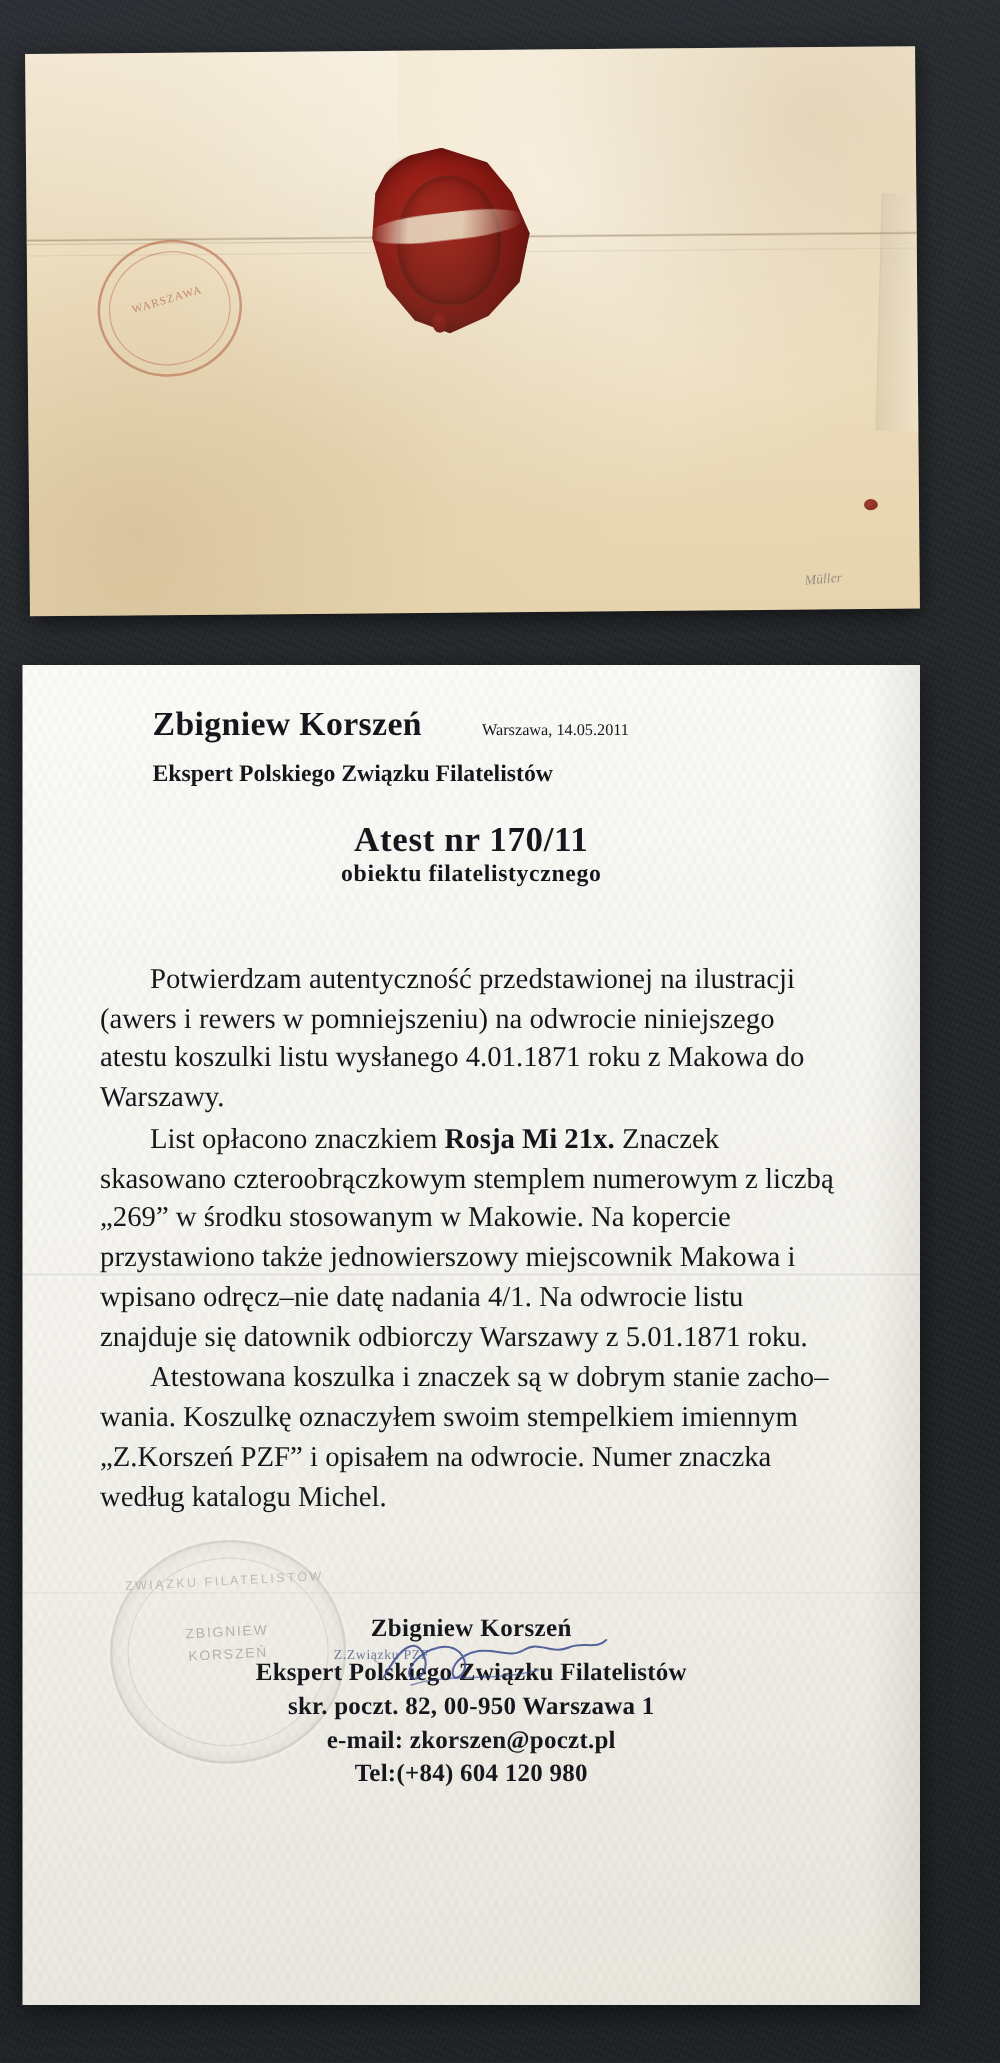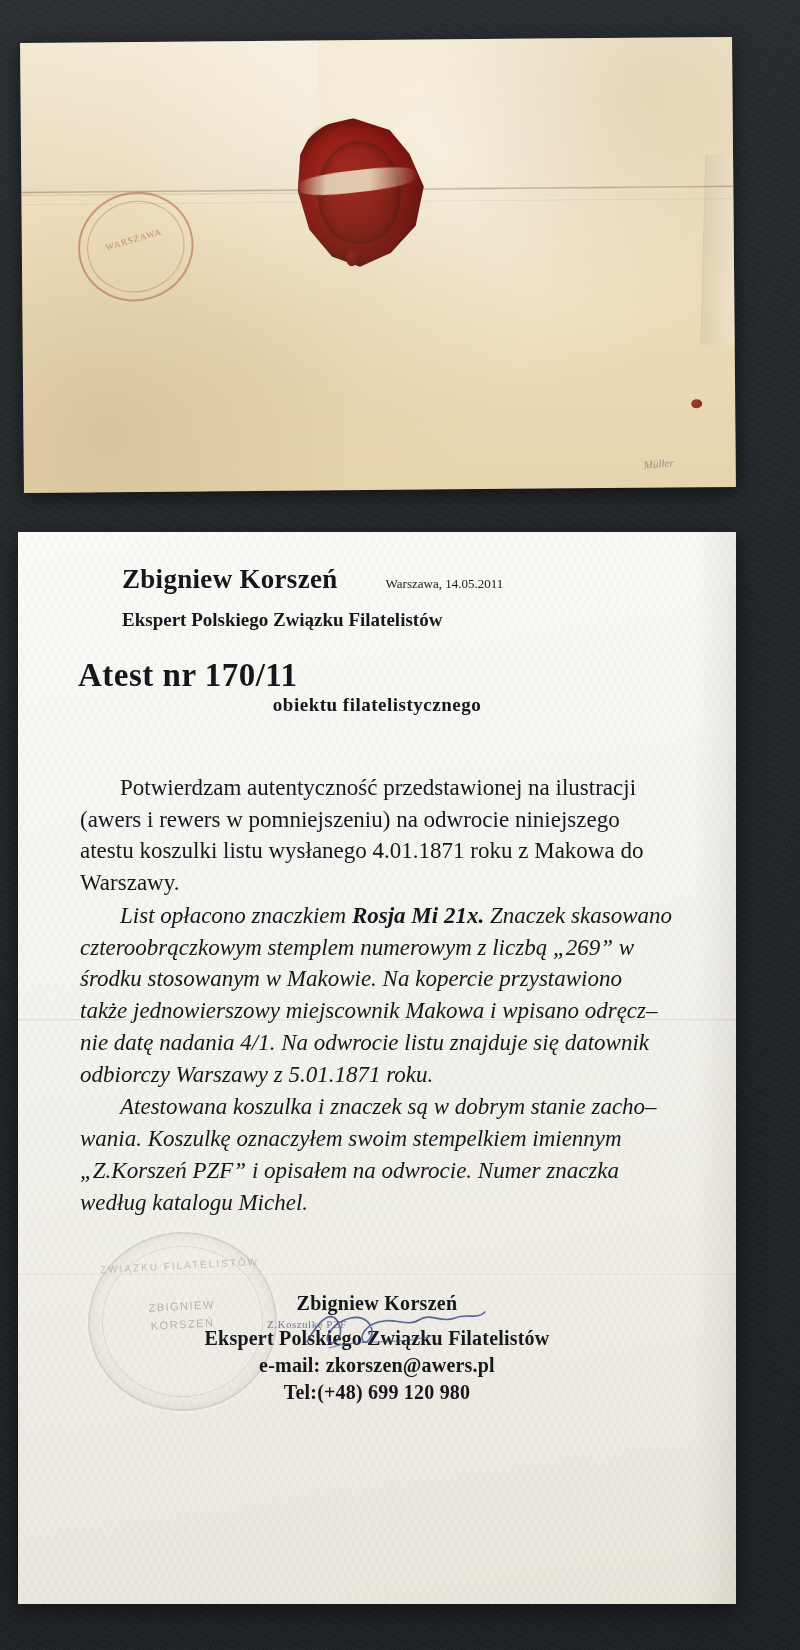--- a/index.html
+++ b/index.html
@@ -291,22 +291,22 @@
     font-size: 13px;
     margin-left: 48px;
   }
   .expert-title {
     font-size: 19px;
     font-weight: bold;
     margin-top: 14px;
     margin-left: 44px;
   }
   .atest-title {
-    text-align: left;
-    font-size: 33px;
+    text-align: center;
+    font-size: 28px;
     font-weight: bold;
     margin-top: 26px;
     letter-spacing: 0.5px;
   }
   .atest-sub {
     text-align: center;
     font-size: 19px;
     font-weight: bold;
     letter-spacing: 0.5px;
   }
@@ -316,21 +316,21 @@
     position: relative;
     margin: 56px 62px 0 62px;
     font-size: 23px;
     line-height: 1.38;
     text-align: left;
   }
   .cert-body p {
     margin: 0;
     text-indent: 40px;
   }
-  .cert-body p + p { margin-top: 1px; font-style: italic; }
+  .cert-body p + p { margin-top: 1px; }
   .cert-body b { font-weight: bold; }
 
   
   .sig-area {
     position: absolute;
     left: 0; right: 0;
     top: 760px;
     text-align: center;
   }
   .sig-name {
@@ -417,24 +417,25 @@
 
   <div class="cert-body">
     <p>Potwierdzam  autentyczność przedstawionej na ilustracji (awers i rewers w pomniejszeniu) na odwrocie niniejszego atestu koszulki listu wysłanego 4.01.1871 roku z Makowa do Warszawy.</p>
     <p><span>List opłacono znaczkiem </span><b>Rosja Mi 21x.</b><span> Znaczek skasowano czteroobrączkowym stemplem numerowym z liczbą „269” w środku stosowanym w Makowie. Na kopercie przystawiono także jednowierszowy miejscownik Makowa i wpisano odręcz–nie datę nadania 4/1. Na odwrocie listu znajduje się datownik odbiorczy Warszawy z 5.01.1871 roku.</span></p>
     <p>Atestowana koszulka i znaczek są w dobrym stanie zacho–wania. Koszulkę oznaczyłem swoim stempelkiem imiennym „Z.Korszeń PZF” i opisałem na odwrocie. Numer znaczka według katalogu Michel.</p>
   </div>
 
   <div class="sig-area">
     <div class="sig-name">Zbigniew Korszeń</div>
 
-    <div class="sig-handstamp">Z.Koszulkę PZF</div>
+    <div class="sig-handstamp">Z.Związku PZF</div>
 
     <svg class="sig-scribble" viewBox="0 0 190 52">
       <path d="M8 40 C22 14, 34 8, 40 22 C45 34, 36 44, 30 40 C24 36, 34 20, 52 16 C70 12, 78 30, 70 38 C62 46, 58 30, 74 22 C92 13, 108 26, 120 18 C132 10, 142 22, 156 16 C168 11, 178 18, 186 10" fill="none" stroke="#3b4a8f" stroke-width="1.6" stroke-linecap="round" opacity="0.85"></path>
       <path d="M30 46 C60 36, 96 44, 132 34" fill="none" stroke="#3b4a8f" stroke-width="1.2" stroke-linecap="round" opacity="0.6"></path>
     </svg>
 
     <div class="foot-line">Ekspert Polskiego Związku Filatelistów</div>
-    <div class="foot-line small-gap">e-mail: zkorszen@awers.pl</div>
-    <div class="foot-line small-gap">Tel:(+48) 699 120 980</div>
+    <div class="foot-line small-gap">skr. poczt. 82, 00-950 Warszawa 1</div>
+    <div class="foot-line small-gap">e-mail: zkorszen@poczt.pl</div>
+    <div class="foot-line small-gap">Tel:(+84) 604 120 980</div>
   </div>
 </div>
 
 </body></html>

